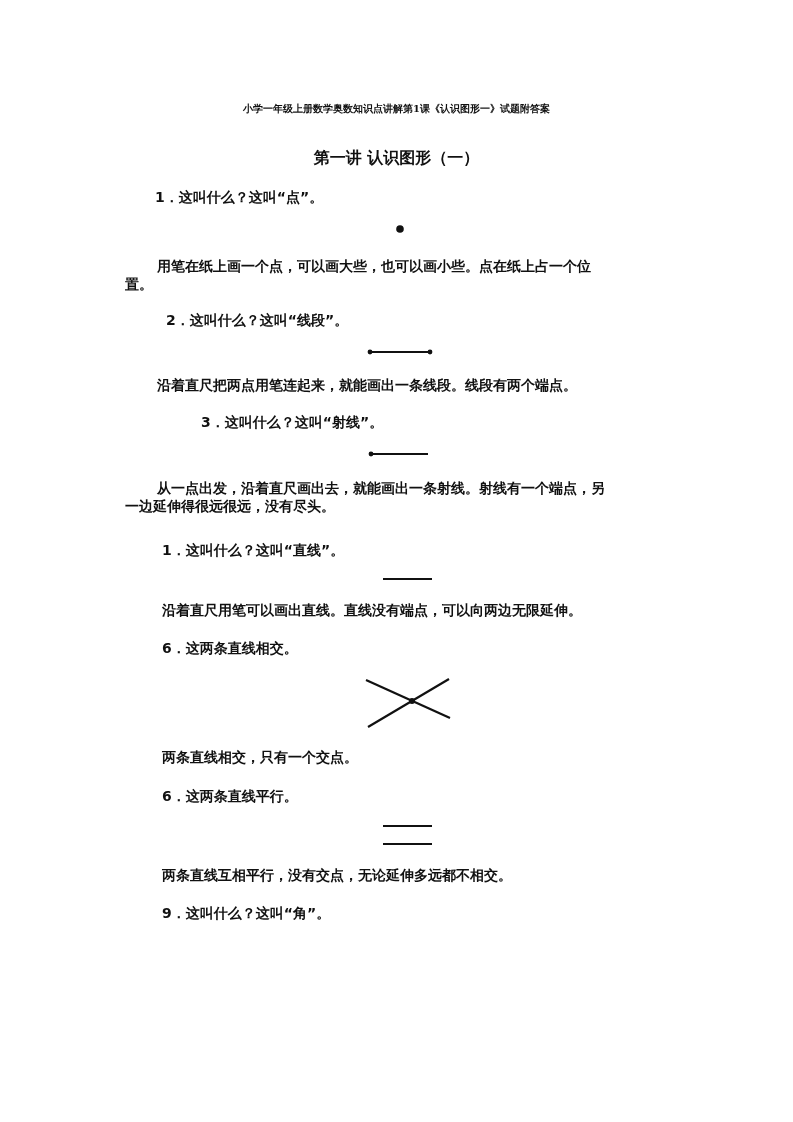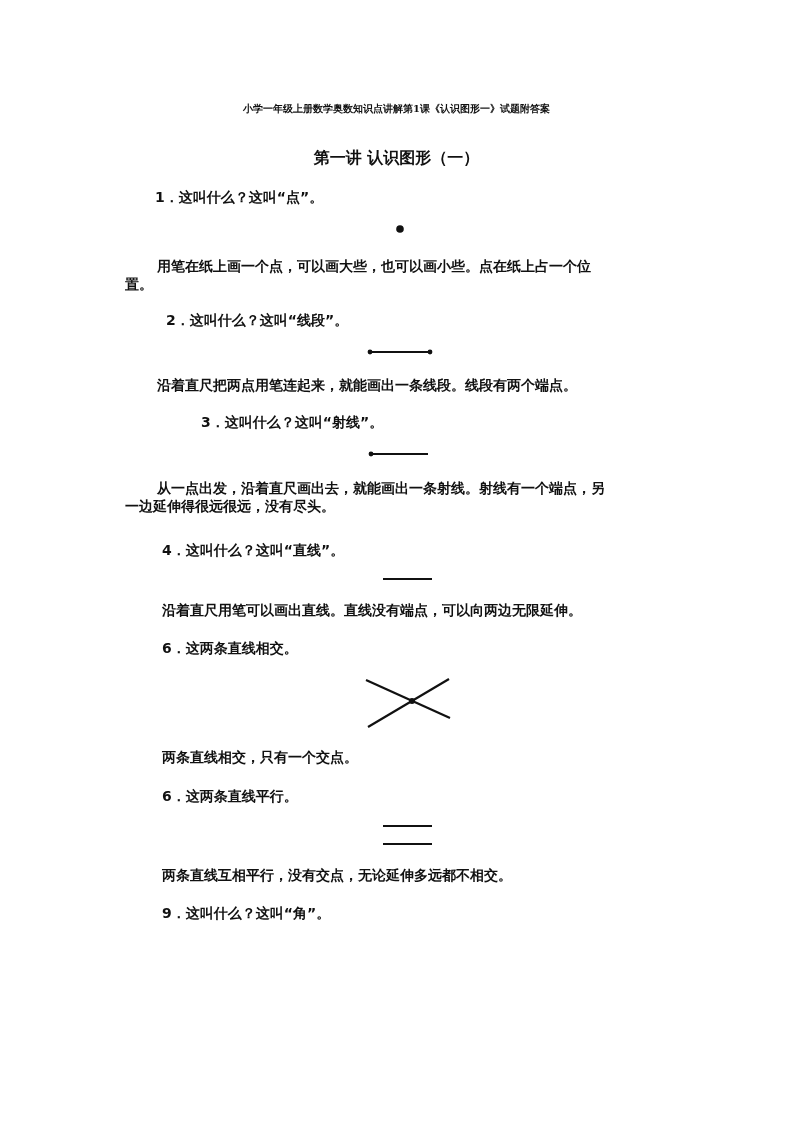--- a/index.html
+++ b/index.html
@@ -48,21 +48,21 @@
   <div class="t" style="left:157px; top:257px;">用笔在纸上画一个点，可以画大些，也可以画小些。点在纸上占一个位</div>
   <div class="t" style="left:125px; top:275px;">置。</div>
 
   <div class="t" style="left:155px; top:311px;margin-left:11px;">2．这叫什么？这叫“线段”。</div>
   <div class="t" style="left:157px; top:376px;">沿着直尺把两点用笔连起来，就能画出一条线段。线段有两个端点。</div>
 
   <div class="t" style="left:155px; top:413px;margin-left:46px;">3．这叫什么？这叫“射线”。</div>
   <div class="t" style="left:125px; top:497px;">一边延伸得很远很远，没有尽头。</div>
   <div class="t" style="left:157px; top:479px;">从一点出发，沿着直尺画出去，就能画出一条射线。射线有一个端点，另</div>
 
-  <div class="t" style="left:162px; top:541px;">4．这叫什么？这叫“直线”。</div>
+  <div class="t" style="left:162px; top:541px;">1．这叫什么？这叫“直线”。</div>
   <div class="t" style="left:162px; top:601px;">沿着直尺用笔可以画出直线。直线没有端点，可以向两边无限延伸。</div>
 
   <div class="t" style="left:162px; top:639px;">6．这两条直线相交。</div>
   <div class="t" style="left:162px; top:748px;">两条直线相交，只有一个交点。</div>
 
   <div class="t" style="left:162px; top:787px;">6．这两条直线平行。</div>
   <div class="t" style="left:162px; top:866px;">两条直线互相平行，没有交点，无论延伸多远都不相交。</div>
 
   <div class="t" style="left:162px; top:904px;">9．这叫什么？这叫“角”。</div>
 

